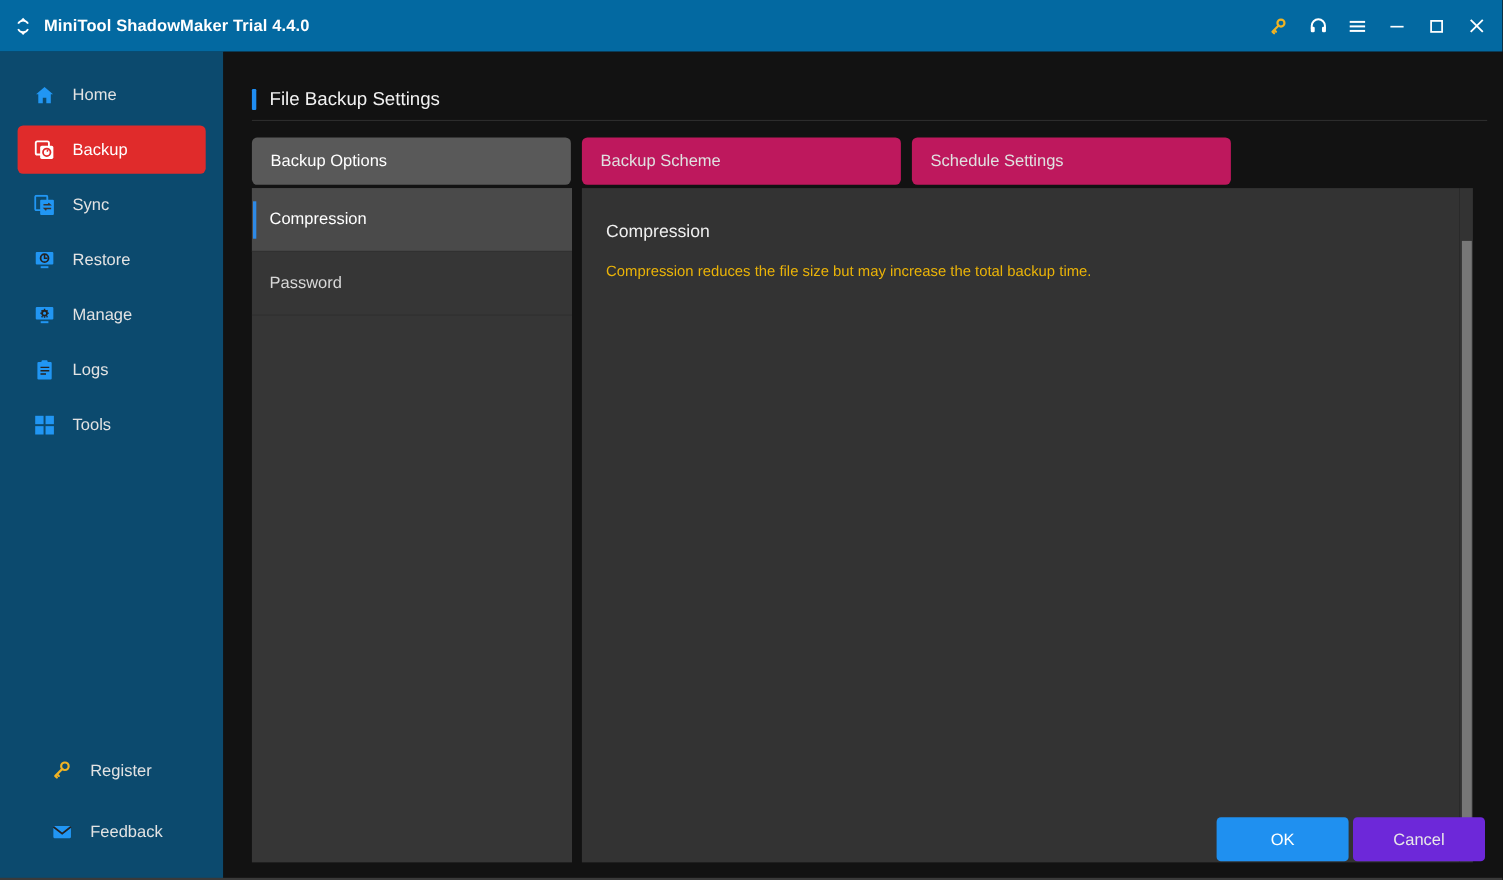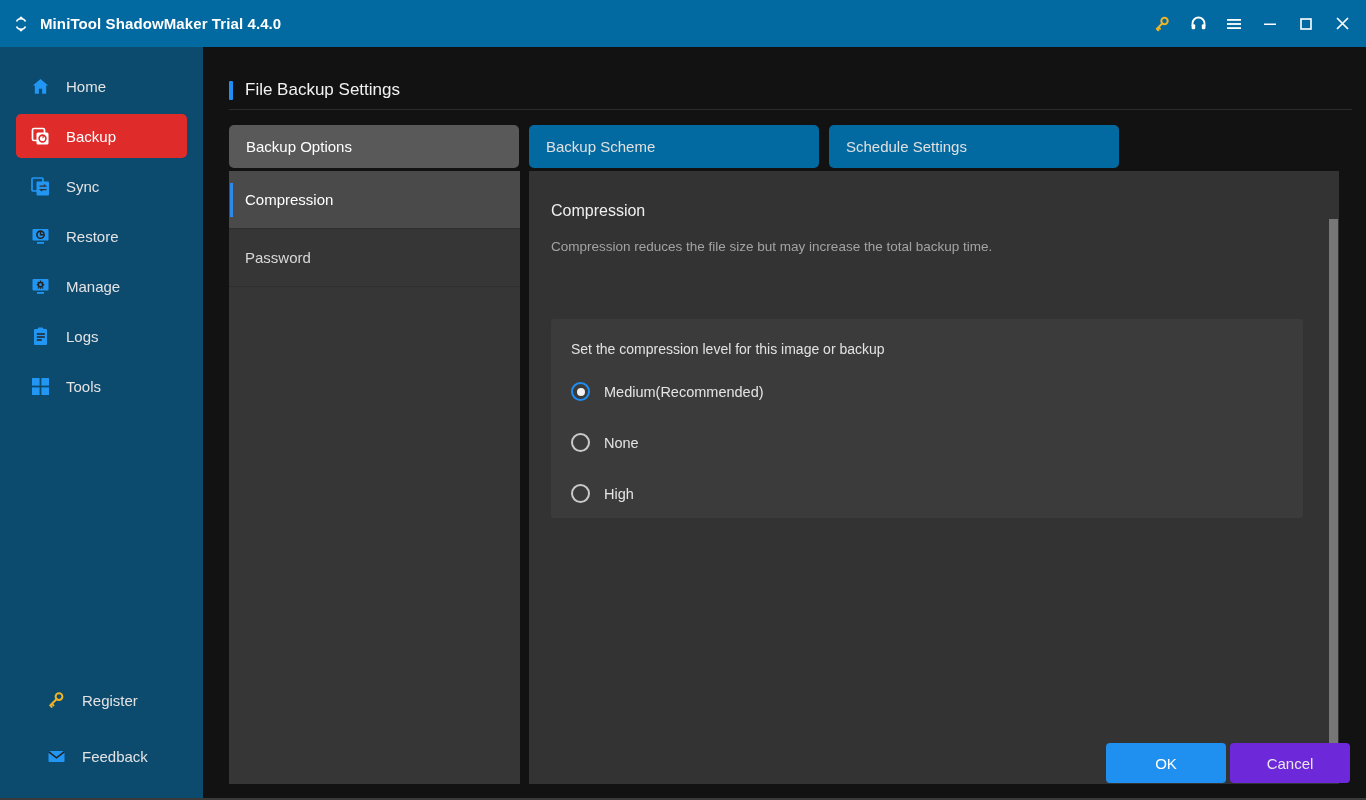--- a/index.html
+++ b/index.html
@@ -52,21 +52,21 @@
   .page-head { position:absolute; top:33px; left:26px; display:flex; align-items:center; }
   .accent-bar { width:4px; height:19px; background:#1f8df2; border-radius:1px; }
   .page-title { margin-left:12px; color:#f2f2f2; font-size:17px; }
   .head-rule { position:absolute; top:62px; left:26px; width:1123px; height:1px; background:#2c2c2c; }
 
   
   .tabs { position:absolute; top:78px; left:26px; display:flex; gap:10px; }
   .tab {
     width:290px; height:43px; border-radius:5px;
     display:flex; align-items:center; padding-left:17px;
-    font-size:15px; color:#e0e0e0; background:#0369a1;
+    font-size:15px; color:#e0e0e0; background:#be185d;
   }
   .tab.active { background:#595959; color:#ffffff; }
 
   
   .subnav {
     position:absolute; top:124px; left:26px; width:291px; height:613px;
     background:#363636;
   }
   .subnav-item {
     height:58px; display:flex; align-items:center; position:relative;
@@ -78,21 +78,21 @@
     content:""; position:absolute; left:1px; top:12px;
     width:3px; height:34px; background:#2e8ae6;
   }
 
   
   .detail {
     position:absolute; top:124px; left:326px; width:798px; height:613px;
     background:#333333;
   }
   .detail-title { position:absolute; top:31px; left:22px; color:#f0f0f0; font-size:16px; }
-  .detail-desc  { position:absolute; top:68px; left:22px; color:#a3a3a3; font-size:13.5px; }
+  .detail-desc  { position:absolute; top:68px; left:22px; color:#eab308; font-size:13.5px; }
 
   .opt-card {
     position:absolute; top:148px; left:22px; width:752px; height:199px;
     background:#3b3b3b; border-radius:3px;
   }
   .opt-label { position:absolute; top:22px; left:20px; color:#e2e2e2; font-size:14px; }
   .radio-row { position:absolute; left:20px; display:flex; align-items:center; }
   .radio-row.r0 { top:63px; }
   .radio-row.r1 { top:114px; }
   .radio-row.r2 { top:165px; }
@@ -308,36 +308,20 @@
       </div>
       <div class="subnav-item">
         <span>Password</span>
       </div>
     </div>
 
     <div class="detail">
       <div class="detail-title">Compression</div>
       <div class="detail-desc">Compression reduces the file size but may increase the total backup time.</div>
 
-      <div class="opt-card">
-        <div class="opt-label">Set the compression level for this image or backup</div>
-
-        <div class="radio-row r0">
-          <span class="radio on"></span>
-          <span class="radio-label">Medium(Recommended)</span>
-        </div>
-        <div class="radio-row r1">
-          <span class="radio"></span>
-          <span class="radio-label">None</span>
-        </div>
-        <div class="radio-row r2">
-          <span class="radio"></span>
-          <span class="radio-label">High</span>
-        </div>
-      </div>
     </div>
 
     <div class="sb-track">
       <div class="sb-thumb"></div>
     </div>
 
     <div class="footer">
       <div class="btn ok">
         <span>OK</span>
       </div>

